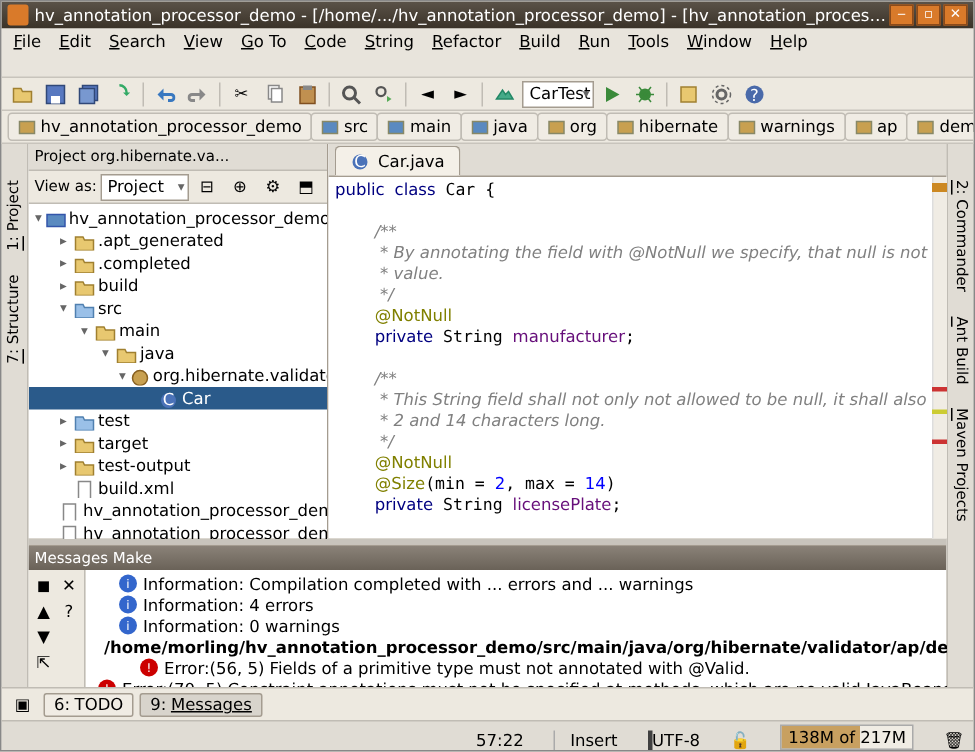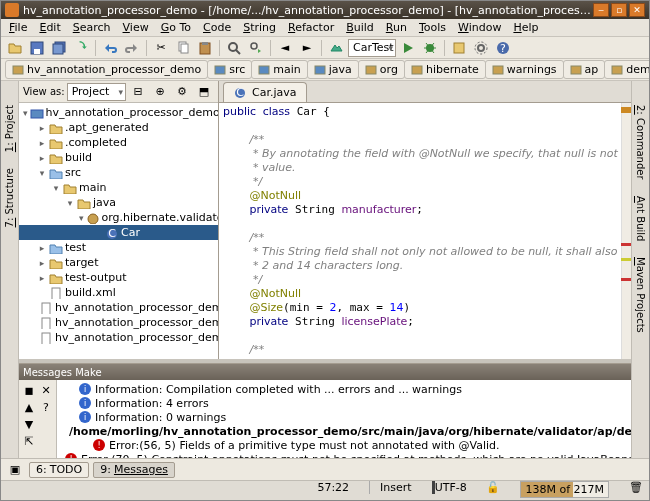--- a/index.html
+++ b/index.html
@@ -2,21 +2,21 @@
 <html><head>
 <meta charset="utf-8">
 <style>
 *{box-sizing:border-box;margin:0;padding:0;font-family:"DejaVu Sans",Arial,sans-serif;font-size:11px}
 body{width:650px;height:501px;background:#e8e4dc;overflow:hidden;display:flex;flex-direction:column;border:1px solid #888}
 .titlebar{height:18px;background:linear-gradient(#5a5248,#3a3228);display:flex;align-items:center;padding:0 4px;color:#fff;font-size:11px}
 .tb-ico{width:14px;height:14px;background:#d97a2a;border-radius:2px;margin-right:4px;flex-shrink:0}
 .tb-title{flex:1;white-space:nowrap;overflow:hidden;text-overflow:ellipsis}
 .tb-btns{display:flex;gap:2px}
 .tb-btn{width:16px;height:14px;background:#d97a2a;border:1px solid #8a4a1a;display:flex;align-items:center;justify-content:center;color:#fff;font-size:9px}
-.menubar{height:18px;background:#e8e4dc;border-bottom:1px solid #c8c4bc;display:flex;align-items:flex-end;padding:0 2px}
+.menubar{height:33px;background:#e8e4dc;border-bottom:1px solid #c8c4bc;display:flex;align-items:flex-start;padding:0 2px}
 .menu-item{padding:2px 6px;cursor:default;text-decoration:underline;text-decoration-color:transparent}
 .menu-item:first-letter{text-decoration:underline}
 .toolbar{height:22px;background:#ede9e0;border-bottom:1px solid #c8c4bc;display:flex;align-items:center;padding:0 4px;gap:2px}
 .tbtn{width:20px;height:18px;display:flex;align-items:center;justify-content:center;border:1px solid transparent}
 .sep{width:1px;height:16px;background:#c0bcb4;margin:0 2px}
 .combo{height:18px;border:1px solid #a49c90;background:#fff;padding:0 14px 0 4px;position:relative;font-size:11px;display:flex;align-items:center}
 .combo::after{content:"▾";position:absolute;right:2px;font-size:9px;color:#666}
 .nav-crumbs{height:22px;background:#ede9e0;border-bottom:1px solid #c8c4bc;display:flex;align-items:center;padding:0 4px;gap:0;overflow:hidden}
 .crumb{padding:2px 6px;border:1px solid #c0bcb4;border-radius:3px;background:#f0ece4;margin-right:-1px;display:flex;align-items:center;gap:3px;white-space:nowrap}
 .crumb-ico{width:12px;height:12px;flex-shrink:0}
@@ -47,21 +47,21 @@
 .messages{height:95px;border-top:1px solid #a49c90;display:flex;flex-direction:column;background:#fff}
 .msg-hdr{height:16px;background:linear-gradient(#8a8278,#6a6258);color:#fff;padding:0 4px;font-size:10px;display:flex;align-items:center}
 .msg-body{flex:1;display:flex;overflow:hidden}
 .msg-tools{width:38px;background:#ede9e0;border-right:1px solid #c0bcb4;display:flex;flex-direction:column;padding:2px;gap:1px;flex-wrap:wrap}
 .msg-list{flex:1;overflow:auto;padding:2px}
 .msg-row{display:flex;align-items:center;gap:4px;height:14px;padding:0 2px;white-space:nowrap;font-size:10px}
 .msg-row.b{font-weight:bold}
 .err-ico{width:12px;height:12px;border-radius:50%;background:#c00;color:#fff;font-size:8px;display:flex;align-items:center;justify-content:center;flex-shrink:0}
 .info-ico{width:12px;height:12px;border-radius:50%;background:#36c;color:#fff;font-size:8px;display:flex;align-items:center;justify-content:center;flex-shrink:0}
 .bottombar{height:22px;background:#ede9e0;border-top:1px solid #c0bcb4;display:flex;align-items:center;padding:0 4px;gap:4px}
-.statusbar{height:20px;background:#e0dcd4;border-top:1px solid #c0bcb4;display:flex;align-items:flex-start;padding:0 6px;gap:20px;font-size:10px}
+.statusbar{height:20px;background:#e0dcd4;border-top:1px solid #c0bcb4;display:flex;align-items:flex-end;padding:0 6px;gap:20px;font-size:10px}
 .statusbar .sp{flex:1}
 svg{display:block}
 .mini-btn{height:16px;padding:0 6px;border:1px solid #a49c90;background:#f0ece4;display:flex;align-items:center;gap:3px;border-radius:2px}
 .code-gutter{position:absolute;right:0;top:0;width:10px;height:100%;background:#f0ece4;border-left:1px solid #ddd}
 .gm{position:absolute;right:0;width:10px;height:3px}
 </style>
 </head>
 <body>
 
 <div class="titlebar">
@@ -253,20 +253,21 @@
 
 <div class="main-area">
   <div class="gutter-l" id="gutter-l">
       <div class="vert-txt" style="transform: rotate(180deg);">1: Project</div>
       <div class="vert-txt" style="transform: rotate(180deg);">7: Structure</div>
     </div>
   <div class="center-col">
     <div class="upper">
 
       <div class="proj-panel">
+        <div class="proj-hdr">Project org.hibernate.va...</div>
         <div class="proj-tools">
           <span style="font-size:10px">View as:</span>
           <div class="combo" style="flex:1">Project</div>
           <div class="tbtn">⊟</div>
           <div class="tbtn">⊕</div>
           <div class="tbtn">⚙</div>
           <div class="tbtn">⬒</div>
         </div>
         <div class="tree" id="tree">
             <div class="tree-row" style="padding-left: 4px;">

